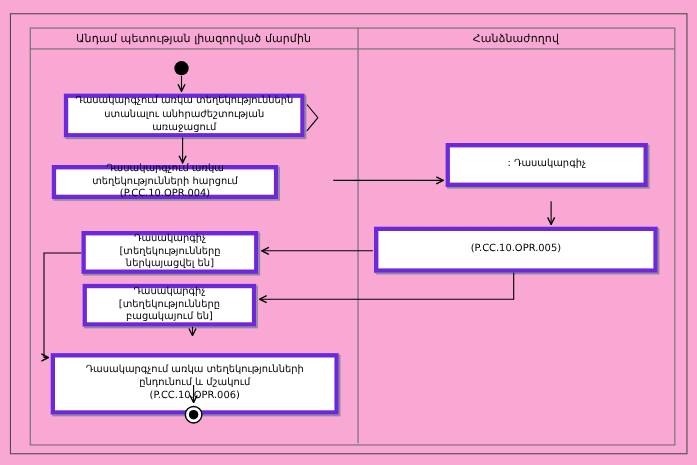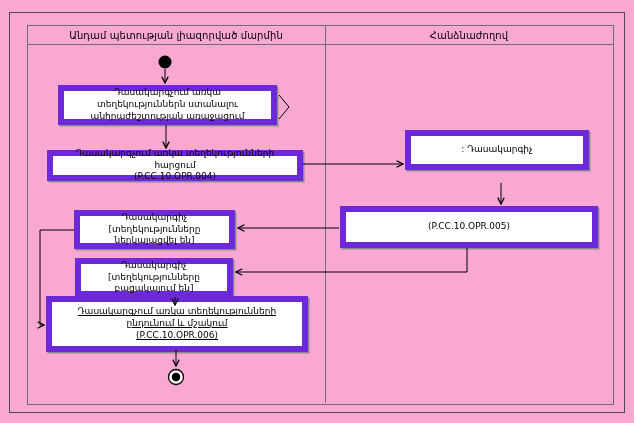--- a/index.html
+++ b/index.html
@@ -25,33 +25,33 @@
   }
   .lane-title {
     position:absolute; top:26px; height:18px;
     display:flex; align-items:center; justify-content:center;
     font-size:10px; letter-spacing:0.1px;
   }
   #lane-title-left  { left:27px;  width:298px; }
   #lane-title-right { left:325px; width:288px; }
 
   .node {
-    position:absolute; background:#fff; border:6px solid #6d28d9;
+    position:absolute; background:#fff; border:4px solid #6d28d9;
     box-shadow:1.5px 1.5px 0 #8c8c8c;
     display:flex; flex-direction:column; align-items:center; justify-content:center;
     text-align:center; font-size:9px; line-height:1.3;
     padding:1px 5px; box-sizing:border-box;
   }
   #box-need   { left:58px;  top:85px;  width:219px; height:40px; }
-  #box-query  { left:47px;  top:150px; width:256px; height:31px; }
+  #box-query  { left:47px;  top:150px; width:206px; height:31px; }
   #box-object { left:405px; top:130px; width:184px; height:40px; }
   #box-proc5  { left:340px; top:206px; width:258px; height:42px; }
   #box-presented { left:74px; top:210px; width:161px; height:39px; }
   #box-absent    { left:75px; top:258px; width:158px; height:39px; }
-  #box-proc6  { left:46px;  top:296px; width:262px; height:56px;text-decoration:underline; }
+  #box-proc6  { left:46px;  top:321px; width:262px; height:56px; }
 
   .connectors {
     position:absolute; left:0; top:0; width:634px; height:423px;
     pointer-events:none;
   }
 </style>
 </head>
 <body>
 
 <div class="page">

